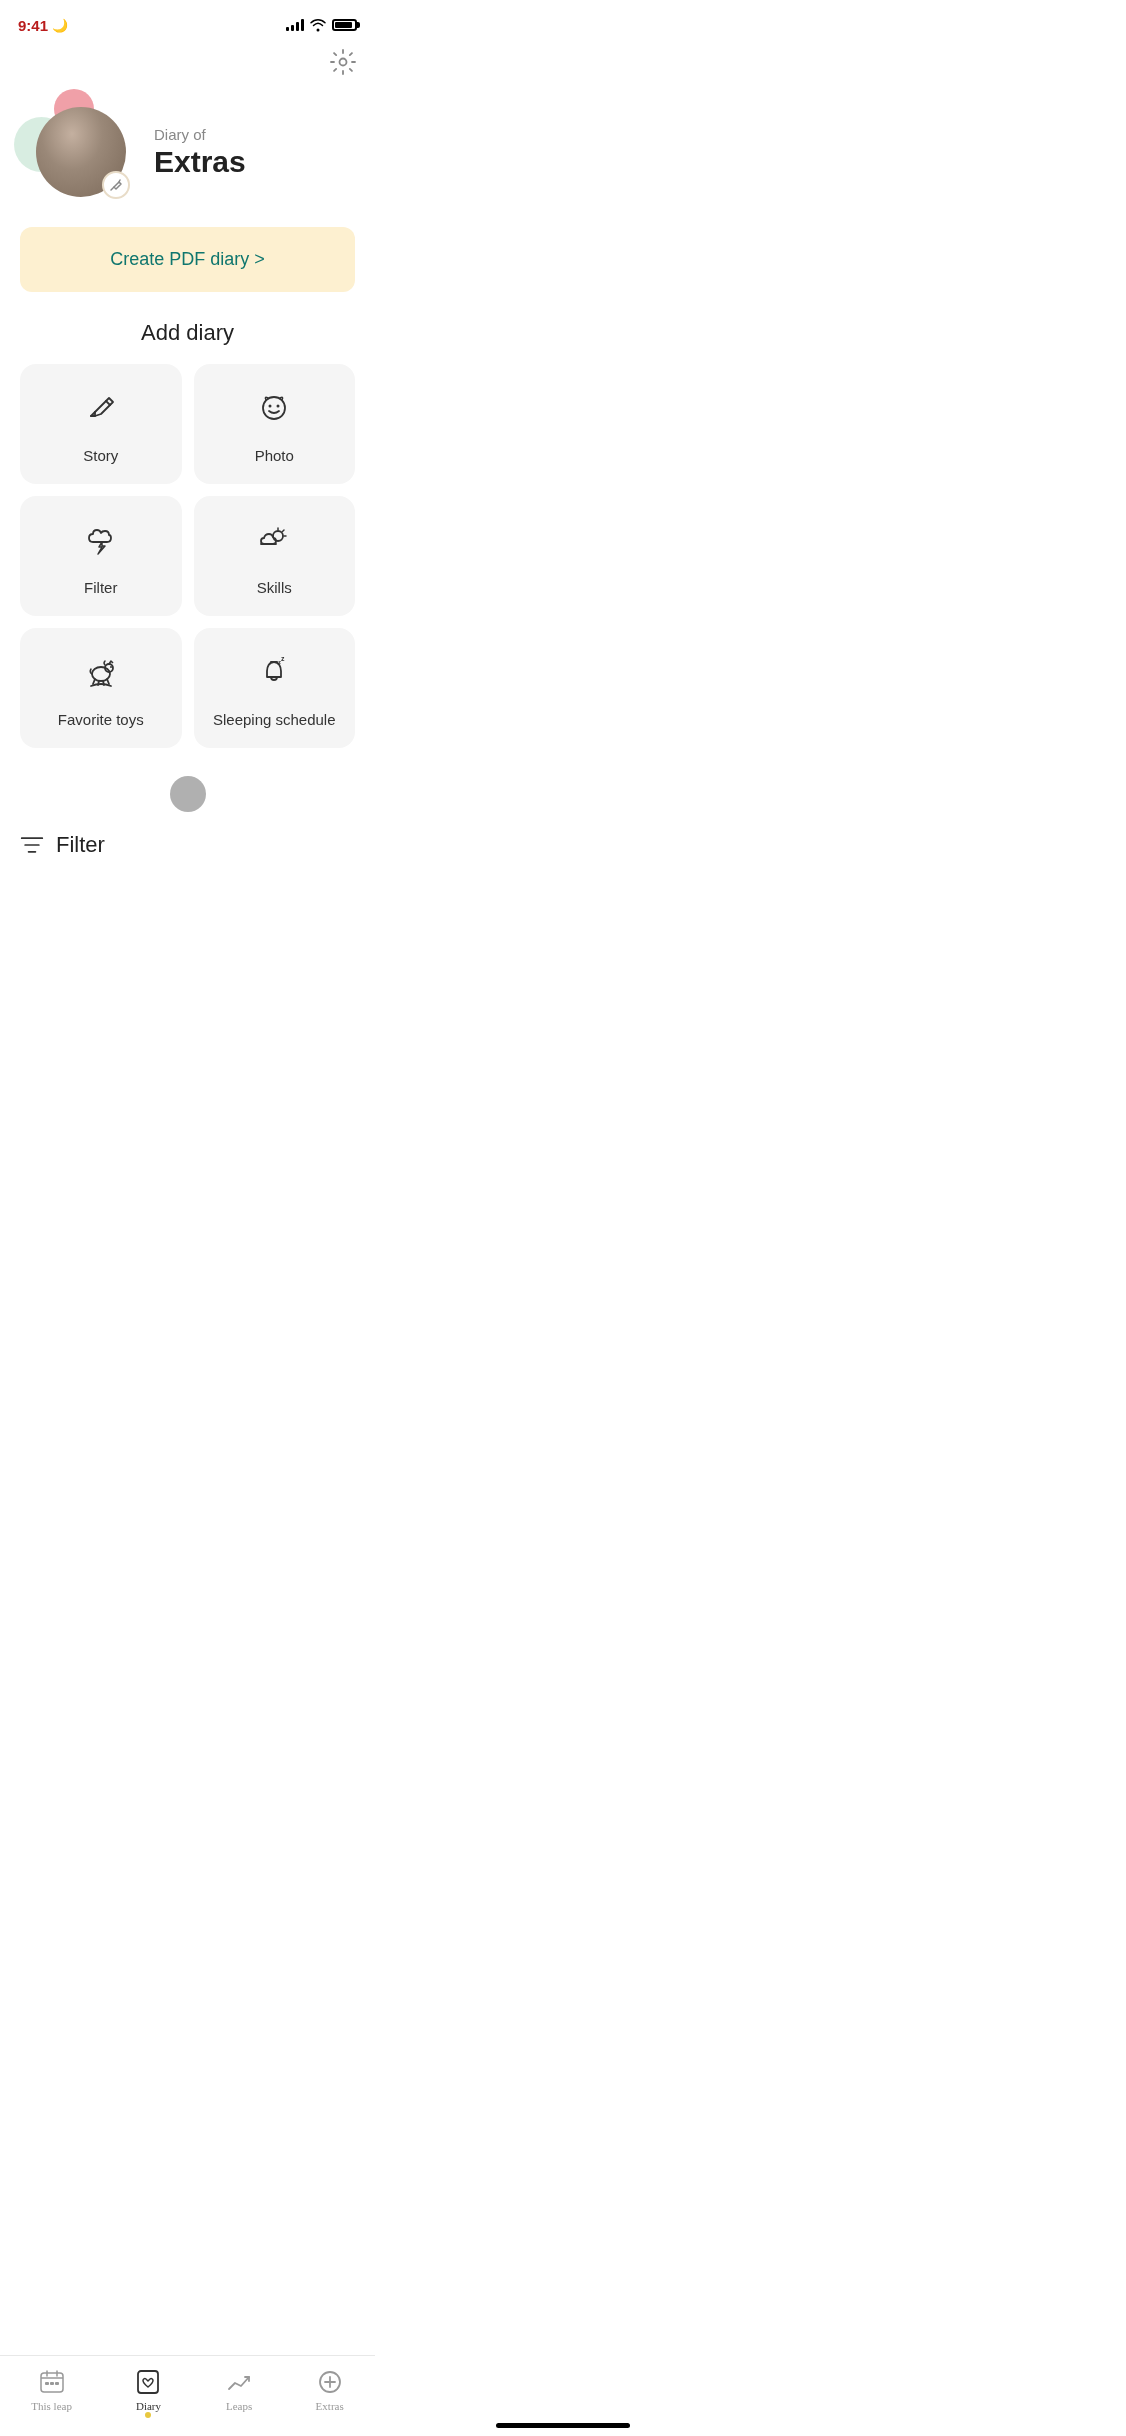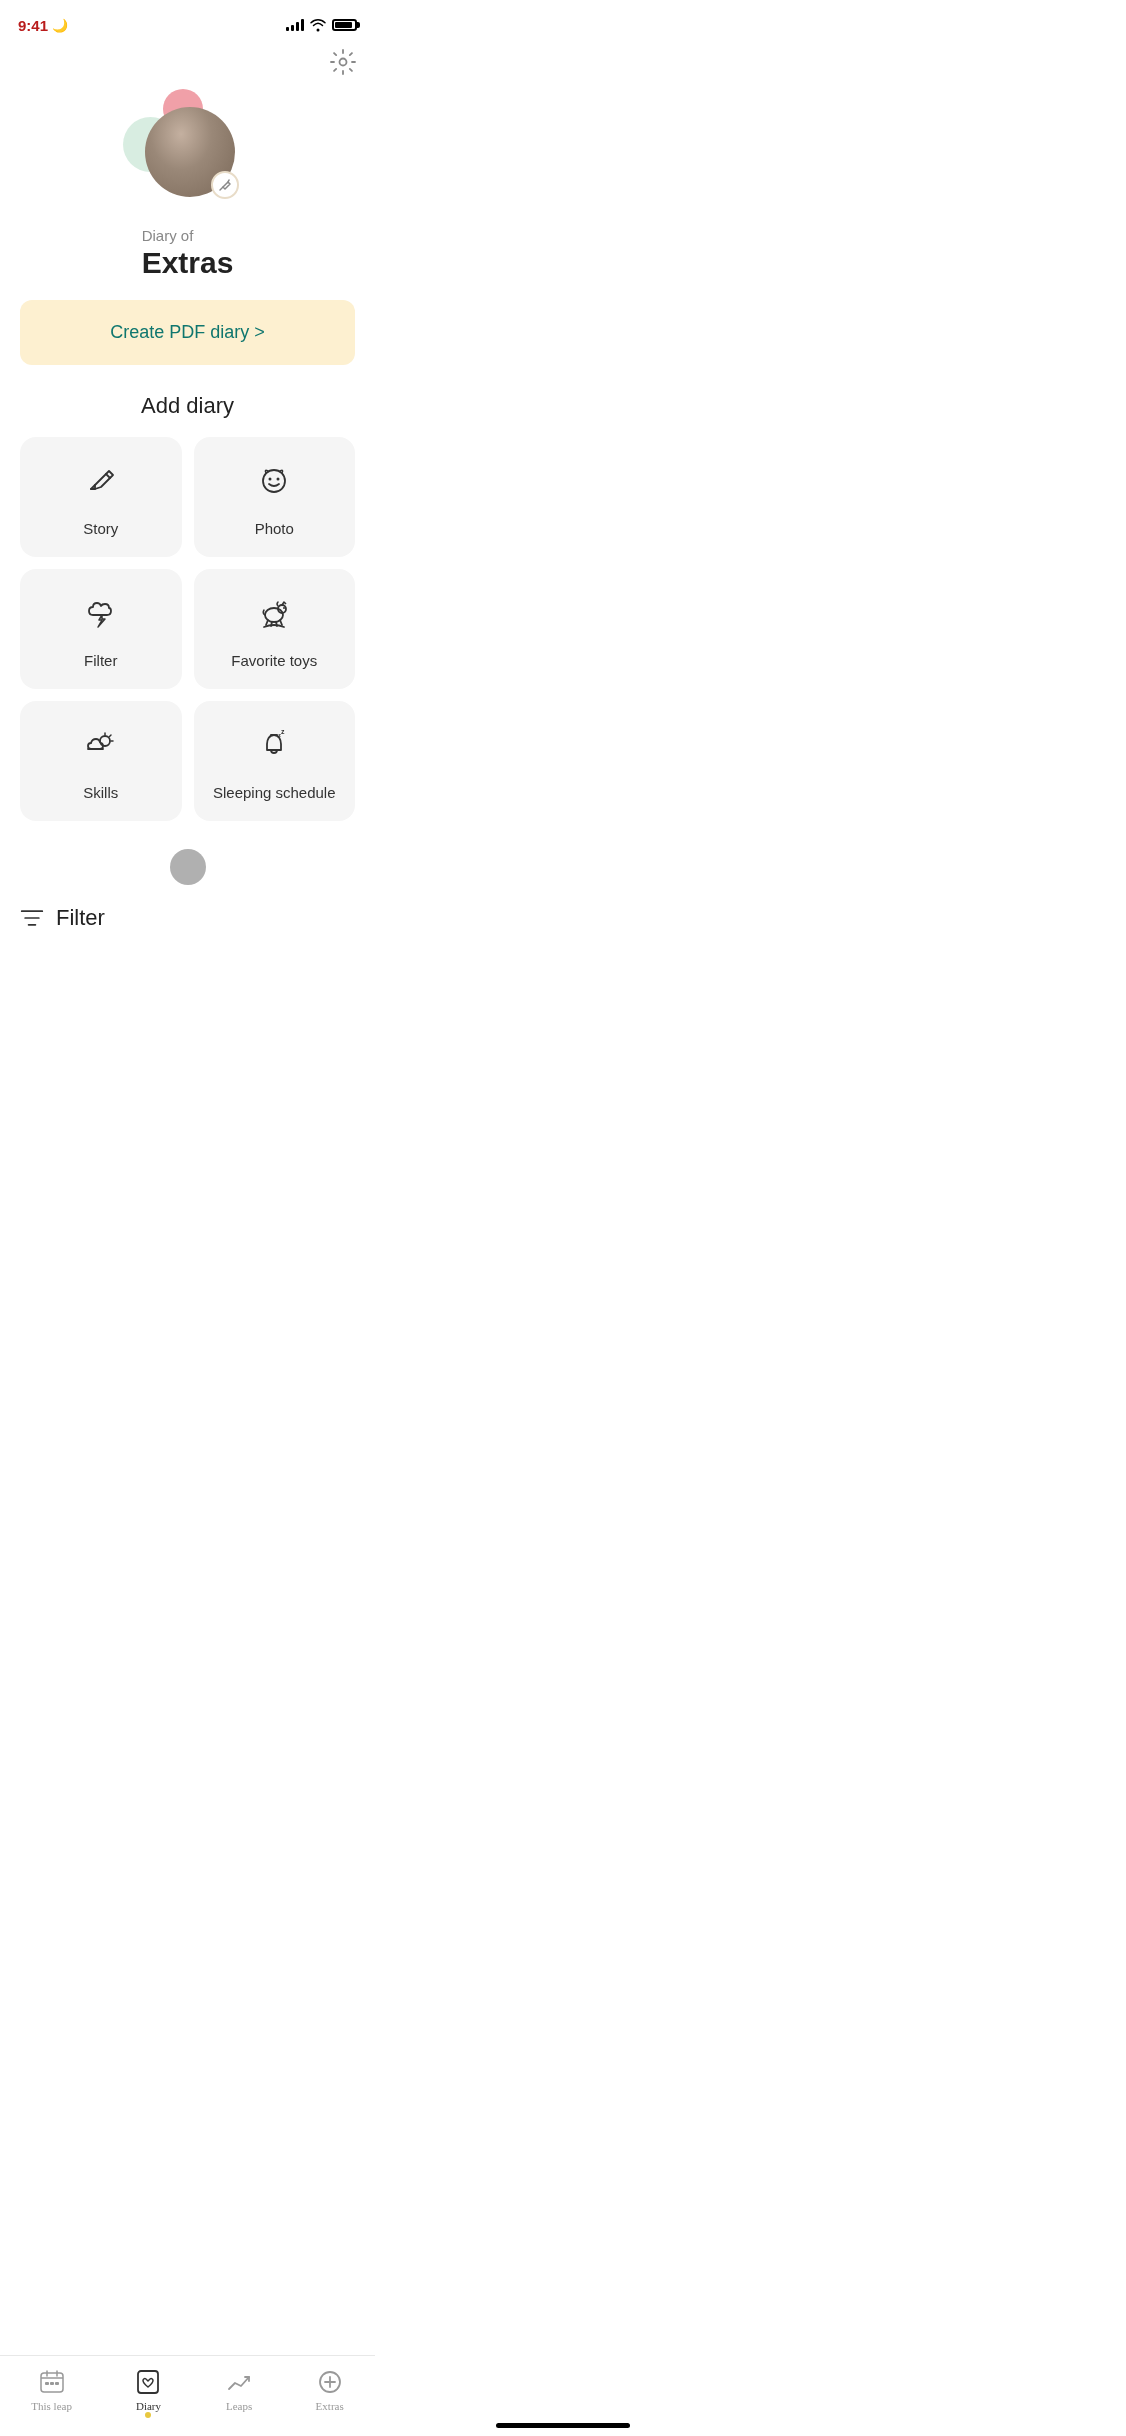--- a/index.html
+++ b/index.html
@@ -84,21 +84,20 @@
       justify-content: flex-end;
       padding: 4px 18px 8px;
     }
 
     
     .profile-section {
       display: flex;
       align-items: center;
       padding: 10px 24px 20px 24px;
       gap: 20px;
-      flex-direction: column;
     }
 
     .avatar-container {
       position: relative;
       width: 110px;
       height: 110px;
       flex-shrink: 0;
     }
 
     .pink-blob {
@@ -430,67 +429,67 @@
     </button>
 
     <button class="topic-card">
       <div class="topic-icon">
         <svg width="36" height="36" viewBox="0 0 36 36" fill="none">
           <path d="M10 20 Q6 20 6 16 Q6 12 10 12 Q10 8 14 8 Q17 8 18 11 Q19 9 22 9 Q26 9 26 13 Q28 13 28 16 Q28 20 24 20 Z" stroke="#333" stroke-width="1.8" fill="none" stroke-linejoin="round"></path>
           <path d="M19 20 L16 25 L19 25 L15 32 L22 24 L19 24 Z" stroke="#333" stroke-width="1.5" fill="none" stroke-linejoin="round"></path>
         </svg>
       </div>
       <span class="topic-label">Filter</span>
-    </button>
-
-    <button class="topic-card">
-      <div class="topic-icon">
-        <svg width="36" height="36" viewBox="0 0 36 36" fill="none">
-
-          <ellipse cx="18" cy="20" rx="9" ry="7" stroke="#333" stroke-width="1.8" fill="none"></ellipse>
-
-          <circle cx="26" cy="14" r="4" stroke="#333" stroke-width="1.8" fill="none"></circle>
-
-          <path d="M26 10 L28 7 L30 9" stroke="#333" stroke-width="1.5" fill="none" stroke-linejoin="round"></path>
-
-          <circle cx="28" cy="13" r="1" fill="#333"></circle>
-
-          <path d="M22 11 Q20 9 22 7" stroke="#333" stroke-width="1.5" fill="none" stroke-linecap="round"></path>
-
-          <line x1="12" y1="25" x2="10" y2="30" stroke="#333" stroke-width="1.8" stroke-linecap="round"></line>
-          <line x1="16" y1="27" x2="15" y2="31" stroke="#333" stroke-width="1.8" stroke-linecap="round"></line>
-          <line x1="20" y1="27" x2="21" y2="31" stroke="#333" stroke-width="1.8" stroke-linecap="round"></line>
-          <line x1="24" y1="25" x2="26" y2="30" stroke="#333" stroke-width="1.8" stroke-linecap="round"></line>
-
-          <path d="M8 32 Q18 28 28 32" stroke="#333" stroke-width="1.8" fill="none" stroke-linecap="round"></path>
-
-          <path d="M9 20 Q6 18 8 15" stroke="#333" stroke-width="1.5" fill="none" stroke-linecap="round"></path>
-        </svg>
-      </div>
-      <span class="topic-label">Favorite toys</span>
     </button>
 
     <button class="topic-card">
       <div class="topic-icon">
         <svg width="36" height="36" viewBox="0 0 36 36" fill="none">
           <circle cx="22" cy="14" r="5" stroke="#333" stroke-width="1.8" fill="none"></circle>
           <line x1="22" y1="6" x2="22" y2="8" stroke="#333" stroke-width="1.5" stroke-linecap="round"></line>
           <line x1="28" y1="8" x2="26.5" y2="9.5" stroke="#333" stroke-width="1.5" stroke-linecap="round"></line>
           <line x1="30" y1="14" x2="28" y2="14" stroke="#333" stroke-width="1.5" stroke-linecap="round"></line>
           <path d="M8 22 Q5 22 5 19 Q5 16 8 16 Q9 12 13 12 Q16 12 17 15" stroke="#333" stroke-width="1.8" fill="none" stroke-linecap="round"></path>
           <path d="M17 22 Q20 22 20 19 Q20 16 17 16" stroke="#333" stroke-width="1.8" fill="none"></path>
           <line x1="5" y1="22" x2="20" y2="22" stroke="#333" stroke-width="1.8" stroke-linecap="round"></line>
         </svg>
       </div>
       <span class="topic-label">Skills</span>
     </button>
 
     <button class="topic-card">
       <div class="topic-icon">
         <svg width="36" height="36" viewBox="0 0 36 36" fill="none">
+
+          <ellipse cx="18" cy="20" rx="9" ry="7" stroke="#333" stroke-width="1.8" fill="none"></ellipse>
+
+          <circle cx="26" cy="14" r="4" stroke="#333" stroke-width="1.8" fill="none"></circle>
+
+          <path d="M26 10 L28 7 L30 9" stroke="#333" stroke-width="1.5" fill="none" stroke-linejoin="round"></path>
+
+          <circle cx="28" cy="13" r="1" fill="#333"></circle>
+
+          <path d="M22 11 Q20 9 22 7" stroke="#333" stroke-width="1.5" fill="none" stroke-linecap="round"></path>
+
+          <line x1="12" y1="25" x2="10" y2="30" stroke="#333" stroke-width="1.8" stroke-linecap="round"></line>
+          <line x1="16" y1="27" x2="15" y2="31" stroke="#333" stroke-width="1.8" stroke-linecap="round"></line>
+          <line x1="20" y1="27" x2="21" y2="31" stroke="#333" stroke-width="1.8" stroke-linecap="round"></line>
+          <line x1="24" y1="25" x2="26" y2="30" stroke="#333" stroke-width="1.8" stroke-linecap="round"></line>
+
+          <path d="M8 32 Q18 28 28 32" stroke="#333" stroke-width="1.8" fill="none" stroke-linecap="round"></path>
+
+          <path d="M9 20 Q6 18 8 15" stroke="#333" stroke-width="1.5" fill="none" stroke-linecap="round"></path>
+        </svg>
+      </div>
+      <span class="topic-label">Favorite toys</span>
+    </button>
+
+    <button class="topic-card">
+      <div class="topic-icon">
+        <svg width="36" height="36" viewBox="0 0 36 36" fill="none">
           <path d="M18 8 C13 8 11 13 11 17 L11 23 L25 23 L25 17 C25 13 23 8 18 8 Z" stroke="#333" stroke-width="1.8" fill="none" stroke-linejoin="round"></path>
           <line x1="15" y1="8" x2="21" y2="8" stroke="#333" stroke-width="1.8" stroke-linecap="round"></line>
           <path d="M15 23 Q15 26 18 26 Q21 26 21 23" stroke="#333" stroke-width="1.8" fill="none"></path>
 
           <text x="22" y="10" font-size="6" fill="#333" font-family="sans-serif" font-weight="bold">z</text>
           <text x="25" y="7" font-size="7" fill="#333" font-family="sans-serif" font-weight="bold">z</text>
         </svg>
       </div>
       <span class="topic-label">Sleeping schedule</span>
     </button>

